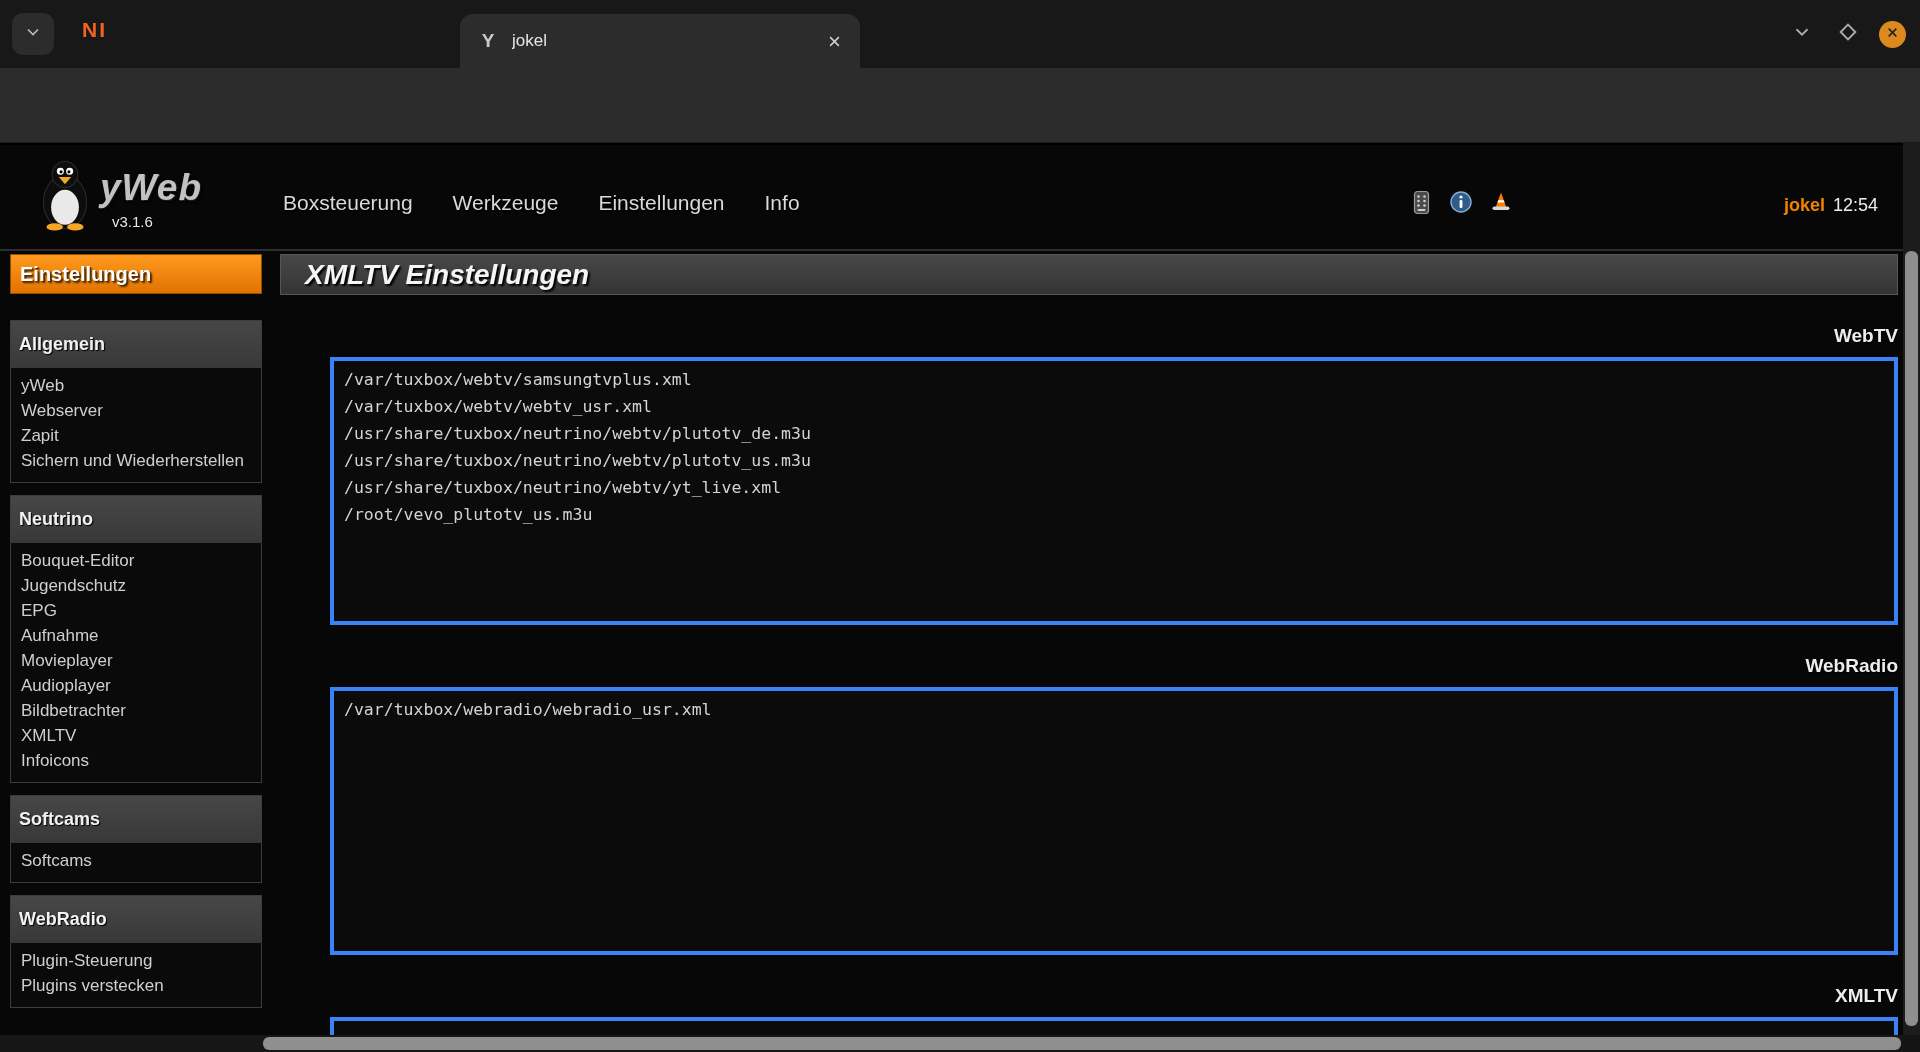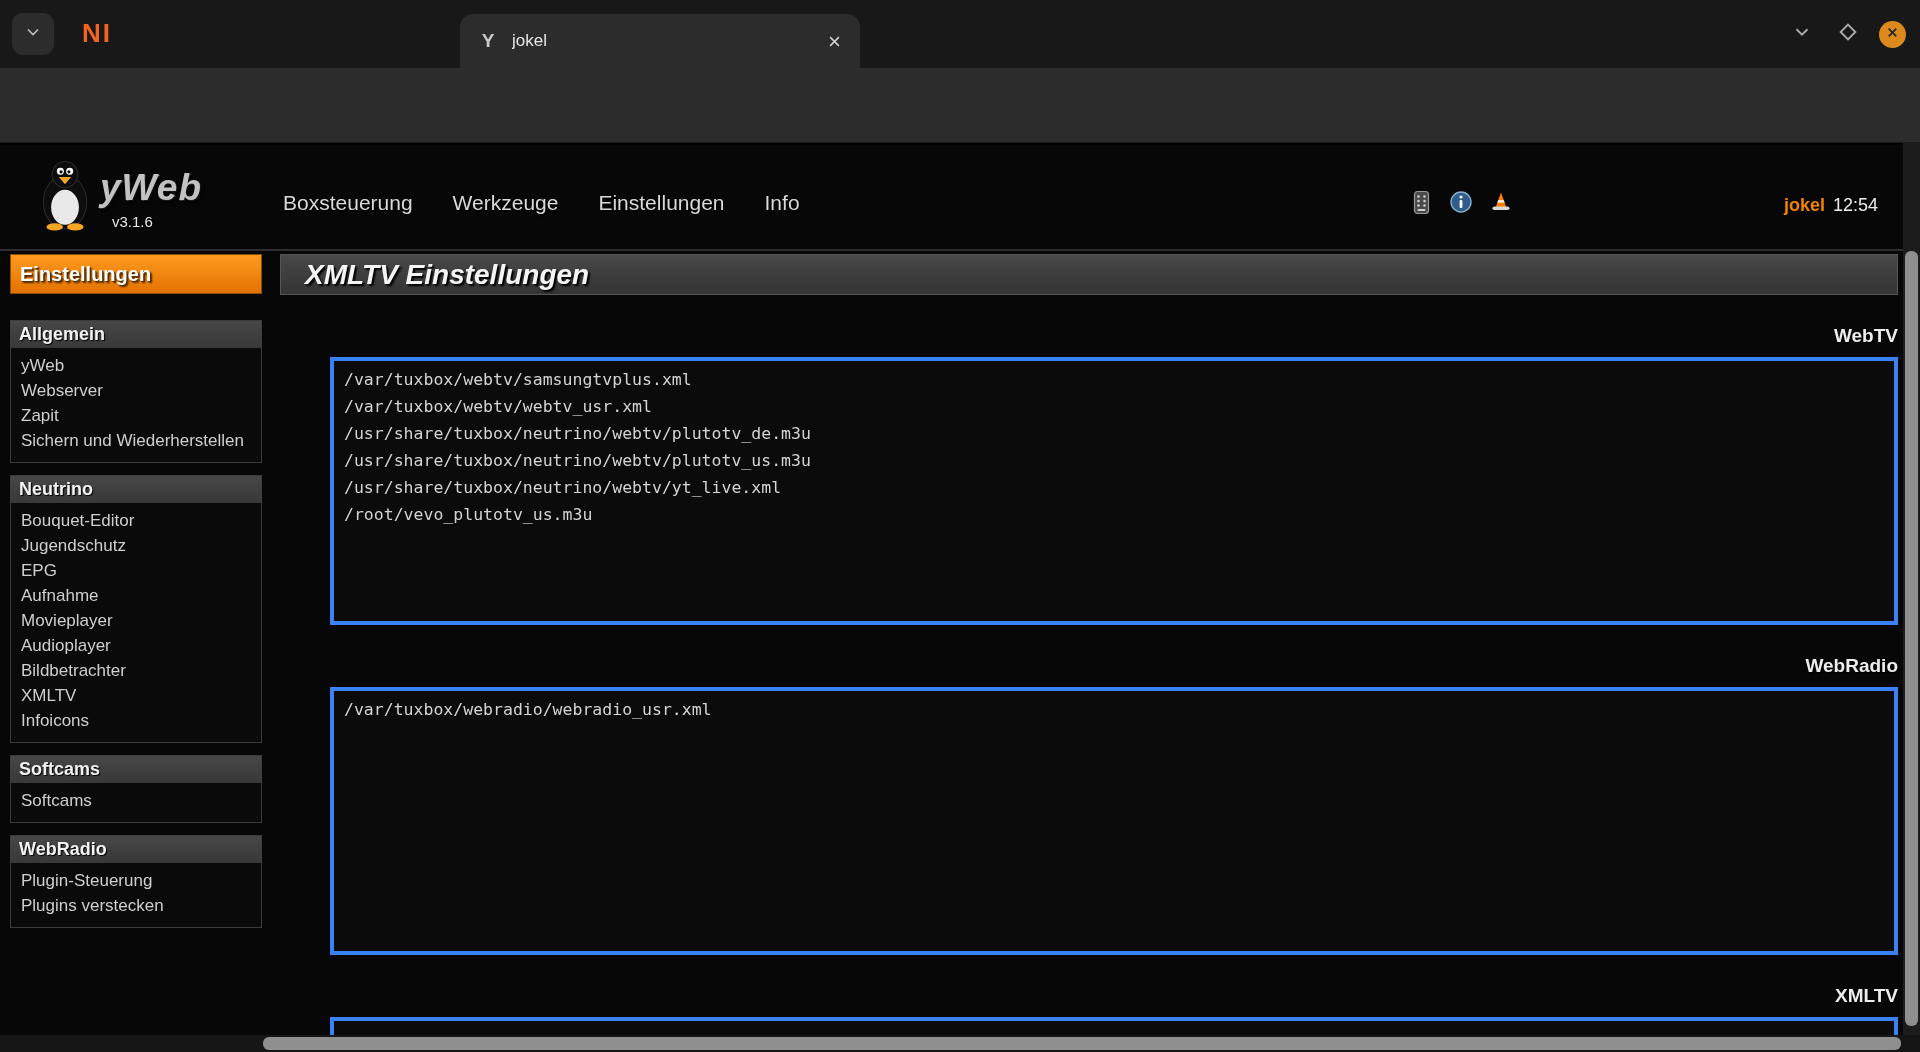--- a/index.html
+++ b/index.html
@@ -3,21 +3,21 @@
 <meta charset="utf-8">
 <style>
   * { box-sizing: border-box; margin: 0; padding: 0; }
   html,body { width:1920px; height:1052px; overflow:hidden; background:#000; }
   body { font-family:"Liberation Sans", sans-serif; position:relative; }
 
   
   .tabbar { position:absolute; left:0; top:0; width:1920px; height:68px; background:#181818; }
   .menu-chevron-btn { position:absolute; left:12px; top:13px; width:42px; height:42px; border-radius:11px;
      background:#2c2c2c; display:flex; align-items:center; justify-content:center; cursor:pointer; }
-  .browser-logo { position:absolute; left:82px; top:18px; font-size:26px; font-weight:bold; letter-spacing:2px; color:#f26322; }
+  .browser-logo { position:absolute; left:82px; top:18px; font-size:21px; font-weight:bold; letter-spacing:2px; color:#f26322; }
   .tab { position:absolute; left:460px; top:14px; width:400px; height:54px; background:#2c2c2c;
      border-radius:13px 13px 0 0; display:flex; align-items:center; padding:0 12px 0 16px; cursor:pointer; }
   .favicon { width:24px; height:24px; display:flex; align-items:center; justify-content:center;
      color:#c9c9c9; font-weight:bold; font-size:19px; }
   .tab-title { color:#e6e6e6; font-size:17px; margin-left:12px; flex:1; white-space:nowrap; overflow:hidden; }
   .tab-close { width:28px; height:28px; border-radius:50%; display:flex; align-items:center; justify-content:center; cursor:pointer; }
   .win-controls { position:absolute; right:0; top:0; height:68px; display:flex; align-items:center; gap:16px; padding-right:14px; }
   .win-btn { width:30px; height:30px; display:flex; align-items:center; justify-content:center; cursor:pointer; }
   .win-close { width:27px; height:27px; border-radius:50%; background:#dc8a1e; display:flex; align-items:center; justify-content:center; cursor:pointer; }
 
@@ -52,21 +52,21 @@
   .user-time .time { color:#ececec; margin-left:8px; }
   .header-rule { position:absolute; left:0; top:104px; width:1903px; height:2px; background:#2e2e2e; }
 
   
   .sidebar { position:absolute; left:10px; top:109px; width:252px; }
   .sidebar-title { height:40px; line-height:38px; padding-left:9px; font-size:20px; font-weight:bold; color:#fff;
      background:linear-gradient(180deg,#ff9a1f,#e27200); border:1px solid #8a5200;
      text-shadow:1px 1px 0 #5a3000, 2px 2px 2px rgba(0,0,0,.75); margin-bottom:26px; }
   .side-box { border:1px solid #3c3c3c; margin-bottom:12px; background:#0a0a0a; }
   .side-head { background:linear-gradient(180deg,#474747,#383838); font-size:18px; font-weight:bold; color:#f2f2f2;
-     text-shadow:1px 1px 1px #000; padding:3px 8px; }
+     text-shadow:1px 1px 1px #000; padding:13px 8px; }
   .side-items { padding:5px 8px 9px 10px; }
   .side-item { font-size:17px; line-height:25px; color:#cfcfcf; cursor:pointer; }
 
   
   .main { position:absolute; left:280px; top:109px; width:1618px; }
   .content-title { height:41px; line-height:39px; padding-left:24px; font-size:28px; font-weight:bold; color:#f5f5f5;
      background:linear-gradient(180deg,#484848,#343434); border:1px solid #565656; text-shadow:2px 2px 2px #000;font-style:italic; }
   .flabel { margin-top:30px; margin-left:8px; font-size:19px; font-weight:bold; color:#ededed; text-shadow:1px 1px 1px #000; height:24px;text-align:right; }
   .fta { display:block; margin-top:8px; margin-left:50px; width:1568px; height:268px; background:#0b0b0b; color:#d4d4d4;
      border:4px solid #3b82f6; padding:5px 10px; resize:none; outline:none;

